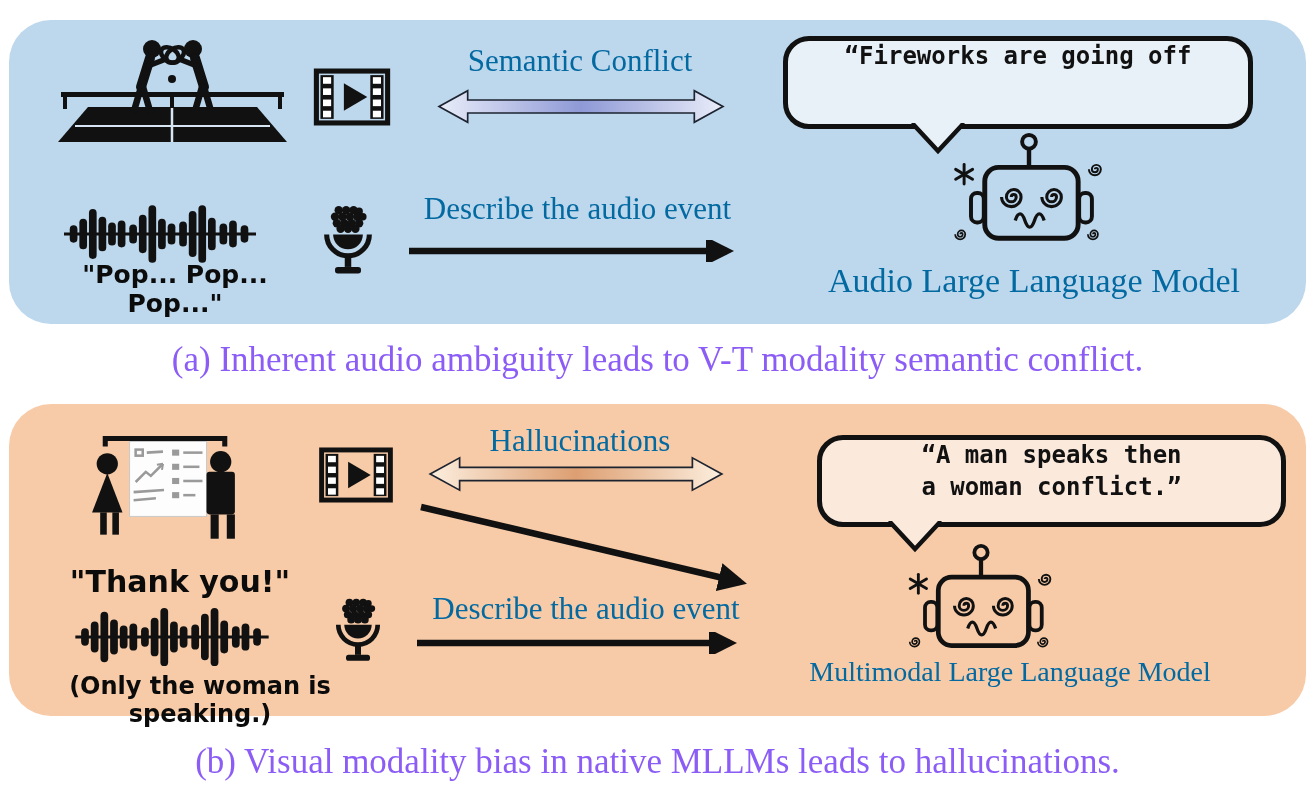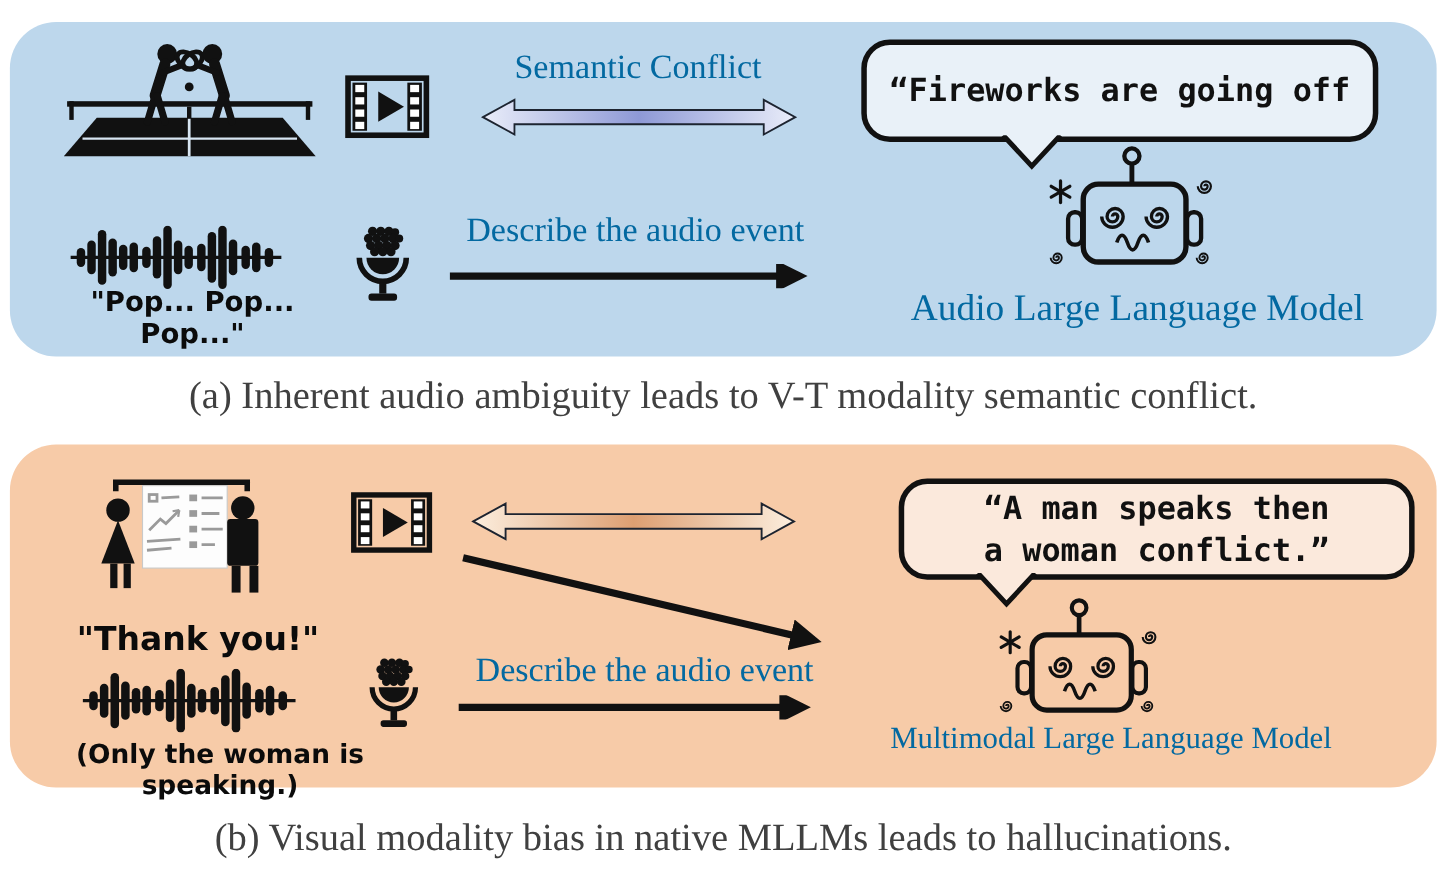--- a/index.html
+++ b/index.html
@@ -5,25 +5,25 @@
   html,body{margin:0;padding:0;background:#ffffff;}
   #stage{
     position:relative;width:1315px;height:790px;background:#fff;overflow:hidden;
     font-family:"Liberation Serif","DejaVu Serif",serif;color:#111;
   }
   .panel{position:absolute;left:9px;width:1297px;border-radius:42px;}
   .panel-a{top:20px;height:304px;background:var(--panel-a-bg,#bdd7ec);}
   .panel-b{top:404px;height:312px;background:var(--panel-b-bg,#f7cba8);}
   .abs{position:absolute;}
   .serif-label{font-family:"Liberation Serif","DejaVu Serif",serif;text-align:center;color:#0369a1;}
-  .caption{position:absolute;left:0;width:1315px;text-align:center;font-size:35px;color:#404040;}
+  .caption{position:absolute;left:0;width:1315px;text-align:center;font-size:35px;color:#8b5cf6;}
   .bubble{
     position:absolute;border:5px solid #111;border-radius:26px;box-sizing:border-box;
-    font-family:"DejaVu Sans Mono",monospace;font-weight:bold;font-size:29px;line-height:1.32;
-    text-align:center;display:flex;flex-direction:column;justify-content:center;
+    font-family:"DejaVu Sans Mono",monospace;font-weight:bold;font-size:24px;line-height:1.32;
+    text-align:center;display:flex;flex-direction:column;
   }
   .bubble-a{background:var(--bubble-a-bg,#e9f1f8);}
   .bubble-b{background:var(--bubble-b-bg,#fbe9dc);margin-left:44px;}
   .sans-bold{font-family:"DejaVu Sans","Liberation Sans",sans-serif;font-weight:bold;text-align:center;color:#0b0b0b;}
   svg{display:block;}
 </style>
 </head>
 <body>
 
 <div id="stage">
@@ -249,20 +249,21 @@
         </g>
       </svg>
     </span>
 
     <span class="abs" style="left:309px;top:43px">
       <svg width="76" height="56" viewBox="0 0 76 57">
           <use href="#film"></use>
         </svg>
     </span>
 
+    <div class="abs serif-label" style="left:411px;top:19px;width:320px;font-size:31px">Hallucinations</div>
 
     <span class="abs" style="left:414px;top:51px">
       <svg width="306" height="38" viewBox="0 0 313 40">
         <polygon points="3,20 34,3 34,13 279,13 279,3 310,20 279,37 279,27 34,27 34,37" fill="url(#gradB)" stroke="#1d2430" stroke-width="1.8"></polygon>
       </svg>
     </span>
 
     <span class="abs" style="left:409px;top:96px">
       <svg width="345" height="100" viewBox="0 0 345 100">
         <line x1="3" y1="7" x2="322" y2="82" stroke="#111" stroke-width="6.5" marker-end="url(#ah)"></line>

